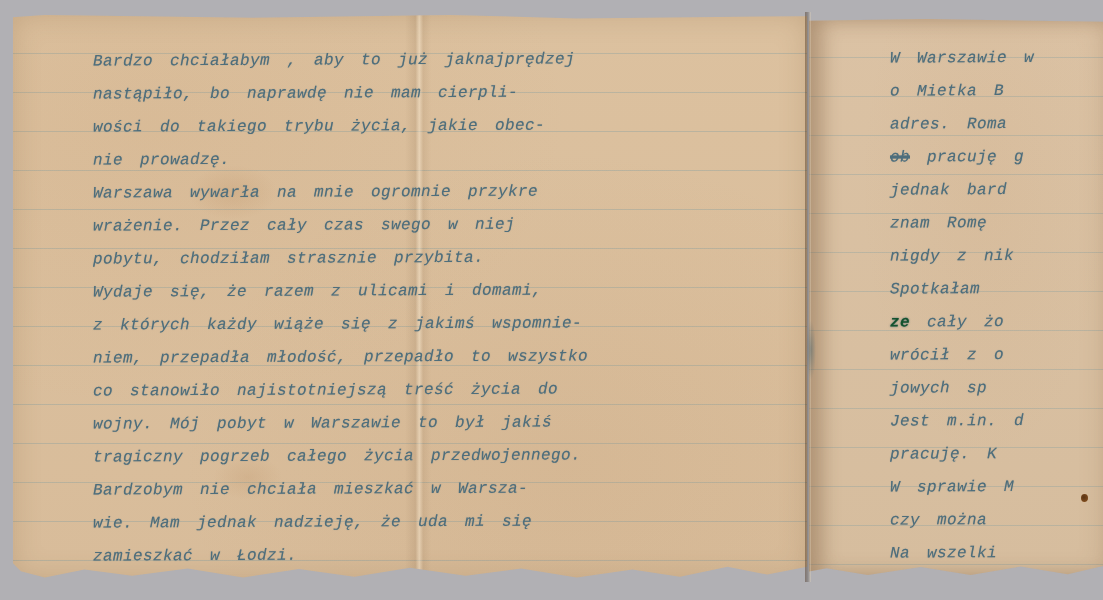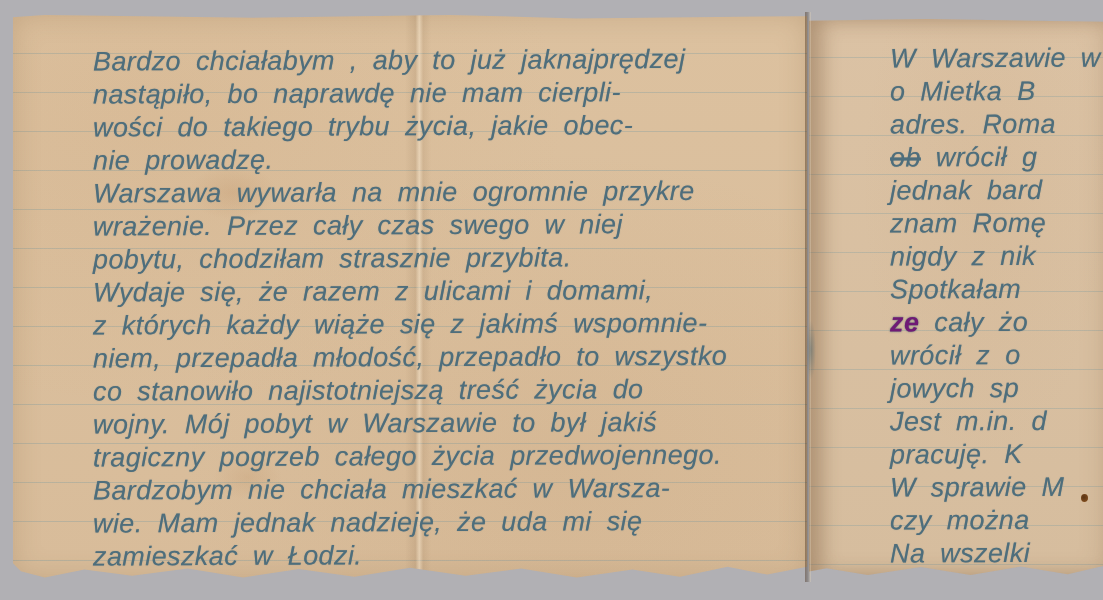--- a/index.html
+++ b/index.html
@@ -66,35 +66,35 @@
   .stain-c{left:200px;top:440px;width:70px;height:45px;
     background:radial-gradient(ellipse, rgba(165,110,60,0.13), transparent 70%);}
   .speck{position:absolute;left:1081px;top:494px;width:7px;height:8px;border-radius:50%;
     background:radial-gradient(circle at 40% 40%, #5a3414, #7c4a1d 70%, transparent);}
   .smudge{position:absolute;left:806px;top:320px;width:10px;height:60px;
     background:radial-gradient(ellipse, rgba(70,100,112,0.45), transparent 70%);}
 
   
   .script{
     position:absolute;
-    font-family:Liberation Sans, sans-serif;
+    font-family:Liberation Mono, monospace;
     font-style:italic;
-    font-size:27px;
+    font-size:16px;
     line-height:33px;
     color:#4e6e7c;
     letter-spacing:0.4px;
     word-spacing:7px;
     text-shadow:0 0 1px rgba(78,110,124,0.55);
     white-space:nowrap;
   }
   .script-left{left:93px; top:44px; width:700px;}
   .script-right{left:890px; top:42px; width:260px; overflow:visible;}
   .hline{height:33px;transform:rotate(-0.25deg);}
   .strike{text-decoration:line-through;text-decoration-thickness:3px;}
-  .blot{font-weight:bold;color:#701a75;text-shadow:0 0 2px rgba(61,93,107,0.9);margin-top:29px;}
+  .blot{font-weight:bold;color:#14532d;text-shadow:0 0 2px rgba(61,93,107,0.9);margin-top:29px;}
 </style>
 </head>
 <body>
 
 <div class="scan">
 
   <div class="page page-left">
     <div class="crease crease-left"></div>
     <div class="stain stain-b"></div>
     <div class="stain stain-c"></div>
@@ -123,21 +123,21 @@
     <div class="hline">Bardzobym nie chciała mieszkać w Warsza-</div>
     <div class="hline">wie. Mam jednak nadzieję, że uda mi się</div>
     <div class="hline">zamieszkać w Łodzi.</div>
   </div>
 
   <div class="script script-right">
     <div class="hline">W Warszawie w</div>
     <div class="hline">o Mietka B</div>
     <div class="hline">adres. Roma</div>
     <div class="hline">
-      <span class="strike">ob</span><span> wrócił g</span>
+      <span class="strike">ob</span><span> pracuję g</span>
     </div>
     <div class="hline">jednak bard</div>
     <div class="hline">znam Romę</div>
     <div class="hline">nigdy z nik</div>
     <div class="hline">Spotkałam</div>
     <div class="hline">
       <span class="blot">ze</span><span> cały żo</span>
     </div>
     <div class="hline">wrócił z o</div>
     <div class="hline">jowych sp</div>

